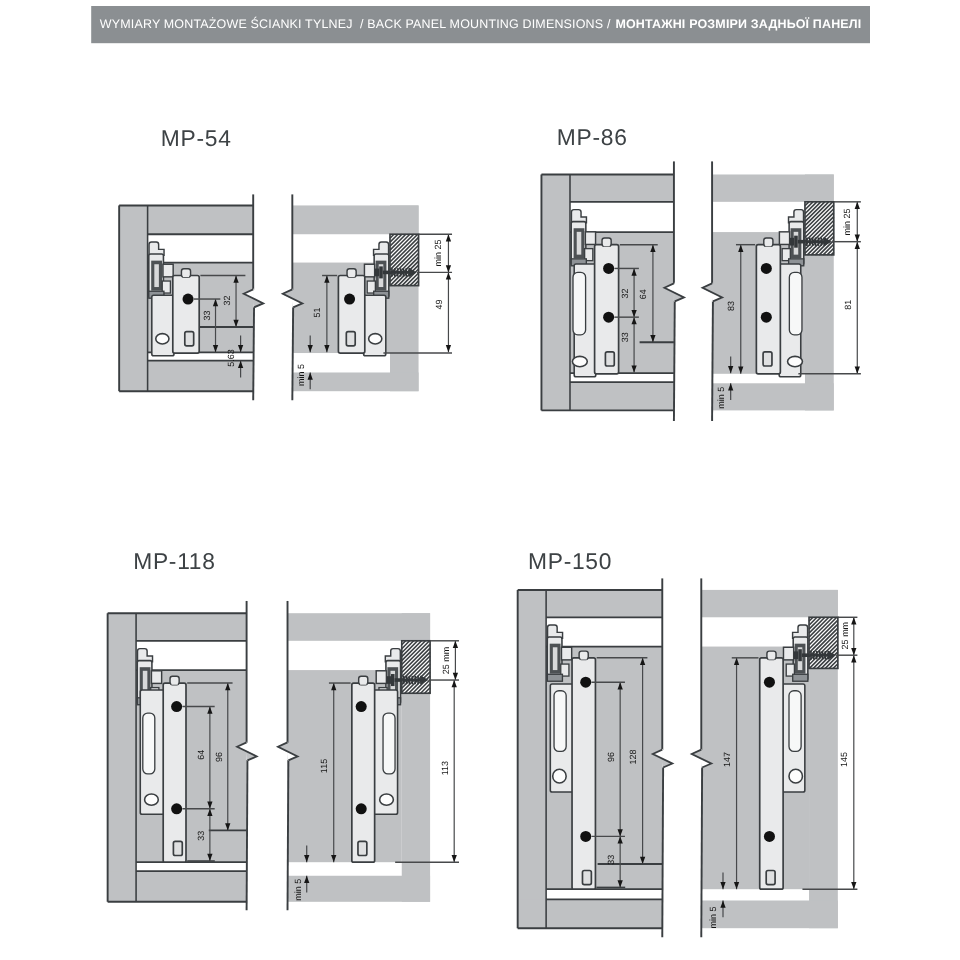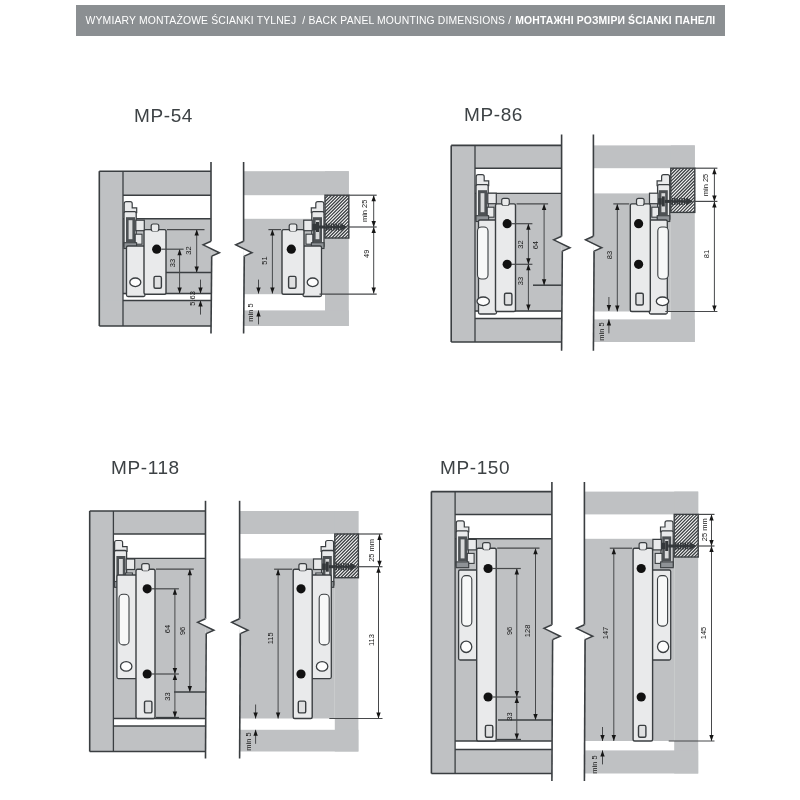--- a/index.html
+++ b/index.html
@@ -6,21 +6,21 @@
   body { font-family:"Liberation Sans", sans-serif; position:relative; }
   .hdr { position:absolute; left:76px; top:5px; width:649px; height:31px;
          background:#8b8f92; color:#ffffff; font-size:10.4px; letter-spacing:.15px;
          display:flex; align-items:center; justify-content:center; white-space:nowrap; }
   .hdr b { font-weight:bold; margin-left:4px; }
   svg { position:absolute; left:0; top:0; }
 </style>
 </head>
 <body>
 
-<div class="hdr">WYMIARY MONTAŻOWE ŚCIANKI TYLNEJ&nbsp; / BACK PANEL MOUNTING DIMENSIONS / <b>МОНТАЖНІ РОЗМІРИ ŚCIANKI ПАНЕЛІ</b></div>
+<div class="hdr">WYMIARY MONTAŻOWE ŚCIANKI TYLNEJ&nbsp; / BACK PANEL MOUNTING DIMENSIONS / <b>МОНТАЖНІ РОЗМІРИ ЗАДНЬОЇ ПАНЕЛІ</b></div>
 <svg width="800" height="800" viewBox="0 0 800 800">
 
 <text x="134" y="122" font-size="19" letter-spacing="0.6" fill="#3d4245" font-family="Liberation Sans, sans-serif">MP-54</text>
 
 <rect x="99.3" y="171.2" width="111.7" height="24.0" fill="#bfc1c3"></rect>
 
 <rect x="99.3" y="171.2" width="23.7" height="154.8" fill="#bfc1c3"></rect>
 
 <rect x="99.3" y="300.6" width="111.7" height="25.4" fill="#bfc1c3"></rect>
 

